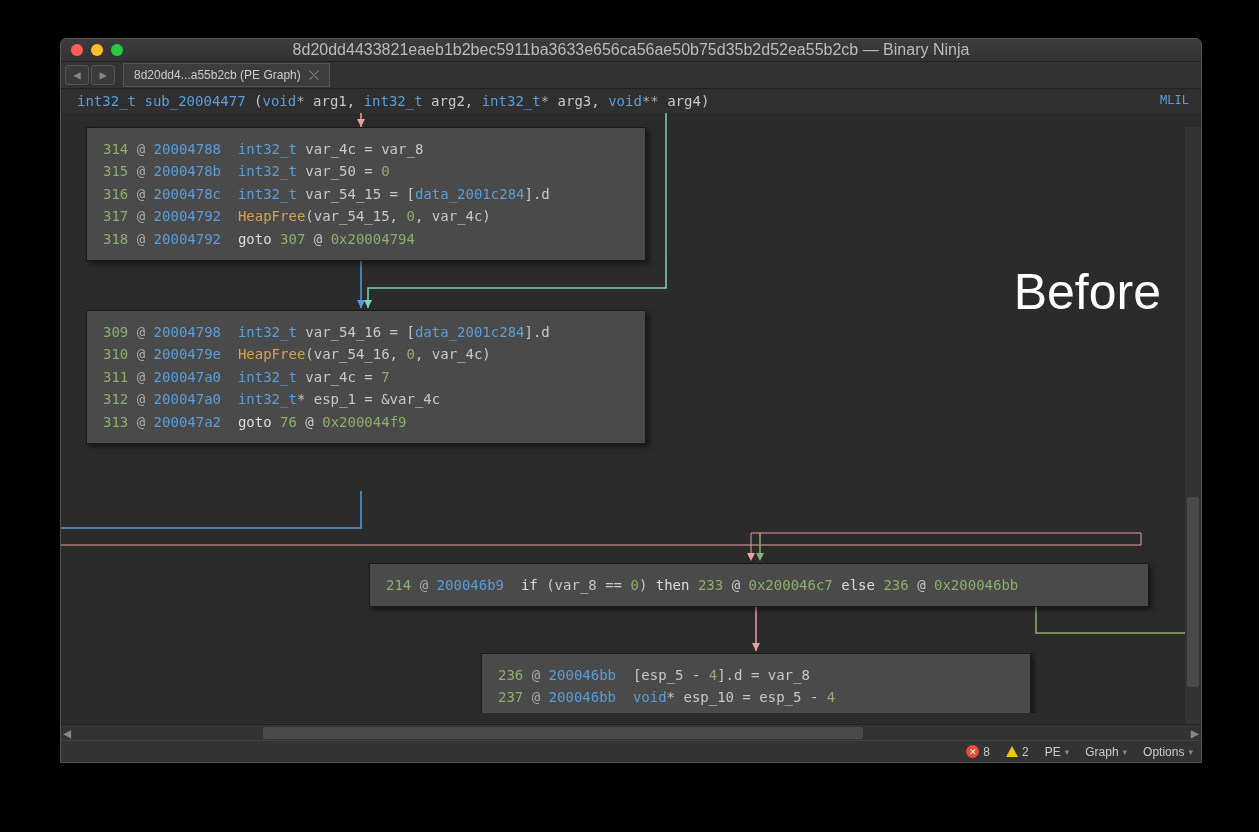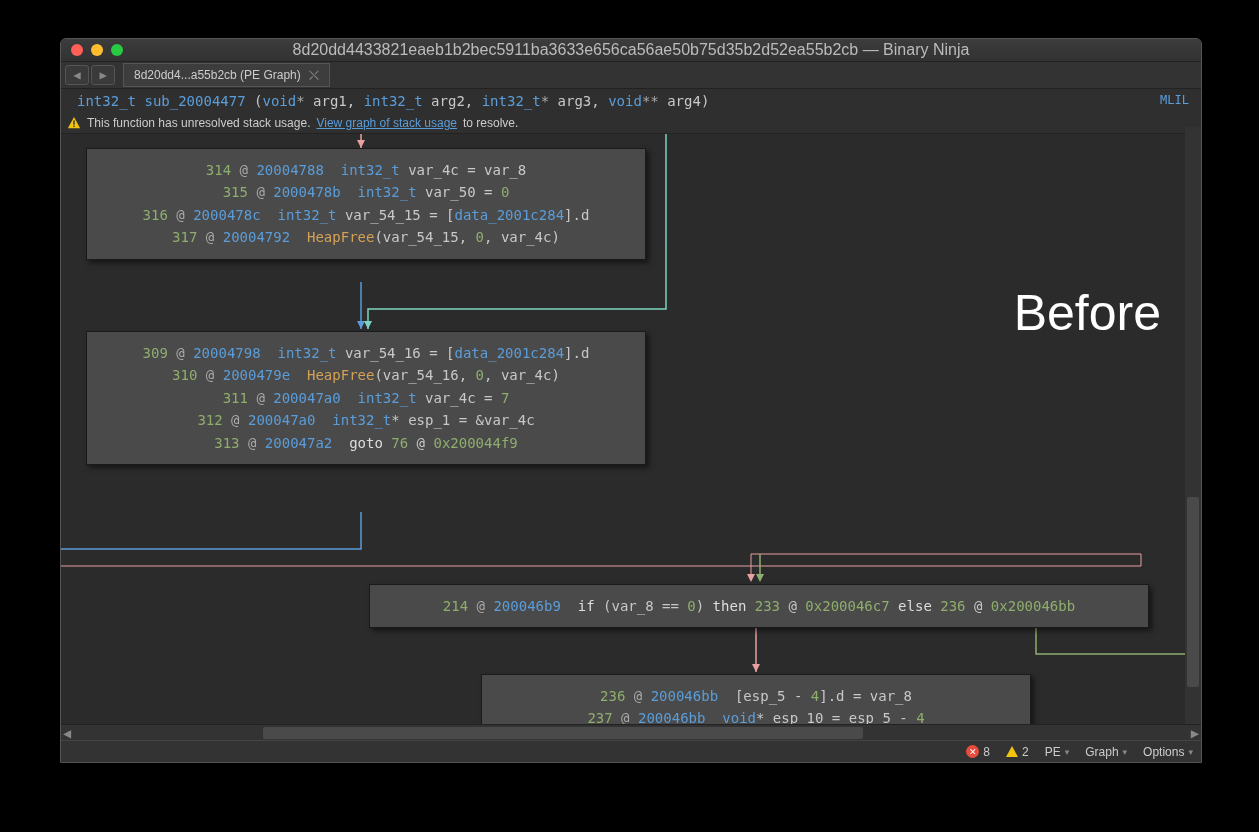--- a/index.html
+++ b/index.html
@@ -134,21 +134,20 @@
   height: 600px;
   background: #2b2b2b;
   overflow: hidden;
 }
 .cfg-block {
   position: absolute;
   background: #4a4a4a;
   border: 1px solid #1a1a1a;
   padding: 10px 16px;
   box-shadow: 3px 3px 5px rgba(0,0,0,0.5);
-  text-align: center;
 }
 .cfg-line {
   white-space: pre;
   font-size: 14px;
   line-height: 1.6;
 }
 .c-ln { color: #8fae6e; }
 .c-at { color: #aaa; }
 .c-addr { color: #5b9dd9; }
 .c-type { color: #5b9dd9; }
@@ -284,32 +283,20 @@
   </div>
 
   <div class="fn-sig">
     <span class="c-type">int32_t</span>
     <span> </span>
     <span class="c-addr">sub_20004477</span>
     <span id="sig-args">(<span class="c-type">void</span><span class="c-op">*</span> arg1, <span class="c-type">int32_t</span> arg2, <span class="c-type">int32_t</span><span class="c-op">*</span> arg3, <span class="c-type">void</span><span class="c-op">**</span> arg4)</span>
     <span class="mlil-badge">MLIL</span>
   </div>
 
-  <div class="warnline">
-    <span class="warn-icon">
-      <svg viewBox="0 0 16 16">
-          <polygon points="8,1 15,14 1,14" fill="#f1c40f"></polygon>
-          <rect x="7.2" y="5" width="1.6" height="5" fill="#333"></rect>
-          <rect x="7.2" y="11" width="1.6" height="1.6" fill="#333"></rect>
-        </svg>
-    </span>
-    <span>This function has unresolved stack usage.</span>
-    <span class="link">View graph of stack usage</span>
-    <span>to resolve.</span>
-  </div>
 
   <div class="graph-canvas">
 
     <svg class="edges">
 
       <line x1="300" y1="0" x2="300" y2="14" stroke="#e8a0a0" stroke-width="1.5"></line>
       <polygon points="300,14 296,6 304,6" fill="#e8a0a0"></polygon>
 
       <line x1="300" y1="148" x2="300" y2="195" stroke="#5b9dd9" stroke-width="1.5"></line>
       <polygon points="300,195 296,187 304,187" fill="#5b9dd9"></polygon>
@@ -329,20 +316,21 @@
       <polygon points="695,538 691,530 699,530" fill="#e8a0a0"></polygon>
 
       <polyline points="975,490 975,520 1130,520" stroke="#8fae6e" stroke-width="1.5" fill="none"></polyline>
     </svg>
 
     <div class="cfg-block" id="blk1" style="left:25px; top:14px; width:560px;">
         <div class="cfg-line"><span class="c-ln">314</span><span class="c-at"> @ </span><span class="c-addr">20004788</span>  <span class="c-type">int32_t</span> var_4c = var_8</div>
         <div class="cfg-line"><span class="c-ln">315</span><span class="c-at"> @ </span><span class="c-addr">2000478b</span>  <span class="c-type">int32_t</span> var_50 = <span class="c-num">0</span></div>
         <div class="cfg-line"><span class="c-ln">316</span><span class="c-at"> @ </span><span class="c-addr">2000478c</span>  <span class="c-type">int32_t</span> var_54_15 = [<span class="c-data">data_2001c284</span>].d</div>
         <div class="cfg-line"><span class="c-ln">317</span><span class="c-at"> @ </span><span class="c-addr">20004792</span>  <span class="c-fn">HeapFree</span>(var_54_15, <span class="c-num">0</span>, var_4c)</div>
+        <div class="cfg-line"><span class="c-ln">318</span><span class="c-at"> @ </span><span class="c-addr">20004792</span>  <span class="c-kw">goto</span> <span class="c-num">307</span> @ <span class="c-hex">0x20004794</span></div>
       </div>
     <div class="cfg-block" id="blk2" style="left:25px; top:197px; width:560px;">
         <div class="cfg-line"><span class="c-ln">309</span><span class="c-at"> @ </span><span class="c-addr">20004798</span>  <span class="c-type">int32_t</span> var_54_16 = [<span class="c-data">data_2001c284</span>].d</div>
         <div class="cfg-line"><span class="c-ln">310</span><span class="c-at"> @ </span><span class="c-addr">2000479e</span>  <span class="c-fn">HeapFree</span>(var_54_16, <span class="c-num">0</span>, var_4c)</div>
         <div class="cfg-line"><span class="c-ln">311</span><span class="c-at"> @ </span><span class="c-addr">200047a0</span>  <span class="c-type">int32_t</span> var_4c = <span class="c-num">7</span></div>
         <div class="cfg-line"><span class="c-ln">312</span><span class="c-at"> @ </span><span class="c-addr">200047a0</span>  <span class="c-type">int32_t</span>* esp_1 = &amp;var_4c</div>
         <div class="cfg-line"><span class="c-ln">313</span><span class="c-at"> @ </span><span class="c-addr">200047a2</span>  <span class="c-kw">goto</span> <span class="c-num">76</span> @ <span class="c-hex">0x200044f9</span></div>
       </div>
     <div class="cfg-block" id="blk3" style="left:308px; top:450px; width:780px;">
         <div class="cfg-line"><span class="c-ln">214</span><span class="c-at"> @ </span><span class="c-addr">200046b9</span>  <span class="c-kw">if</span> (var_8 == <span class="c-num">0</span>) <span class="c-kw">then</span> <span class="c-num">233</span> @ <span class="c-hex">0x200046c7</span> <span class="c-kw">else</span> <span class="c-num">236</span> @ <span class="c-hex">0x200046bb</span></div>

